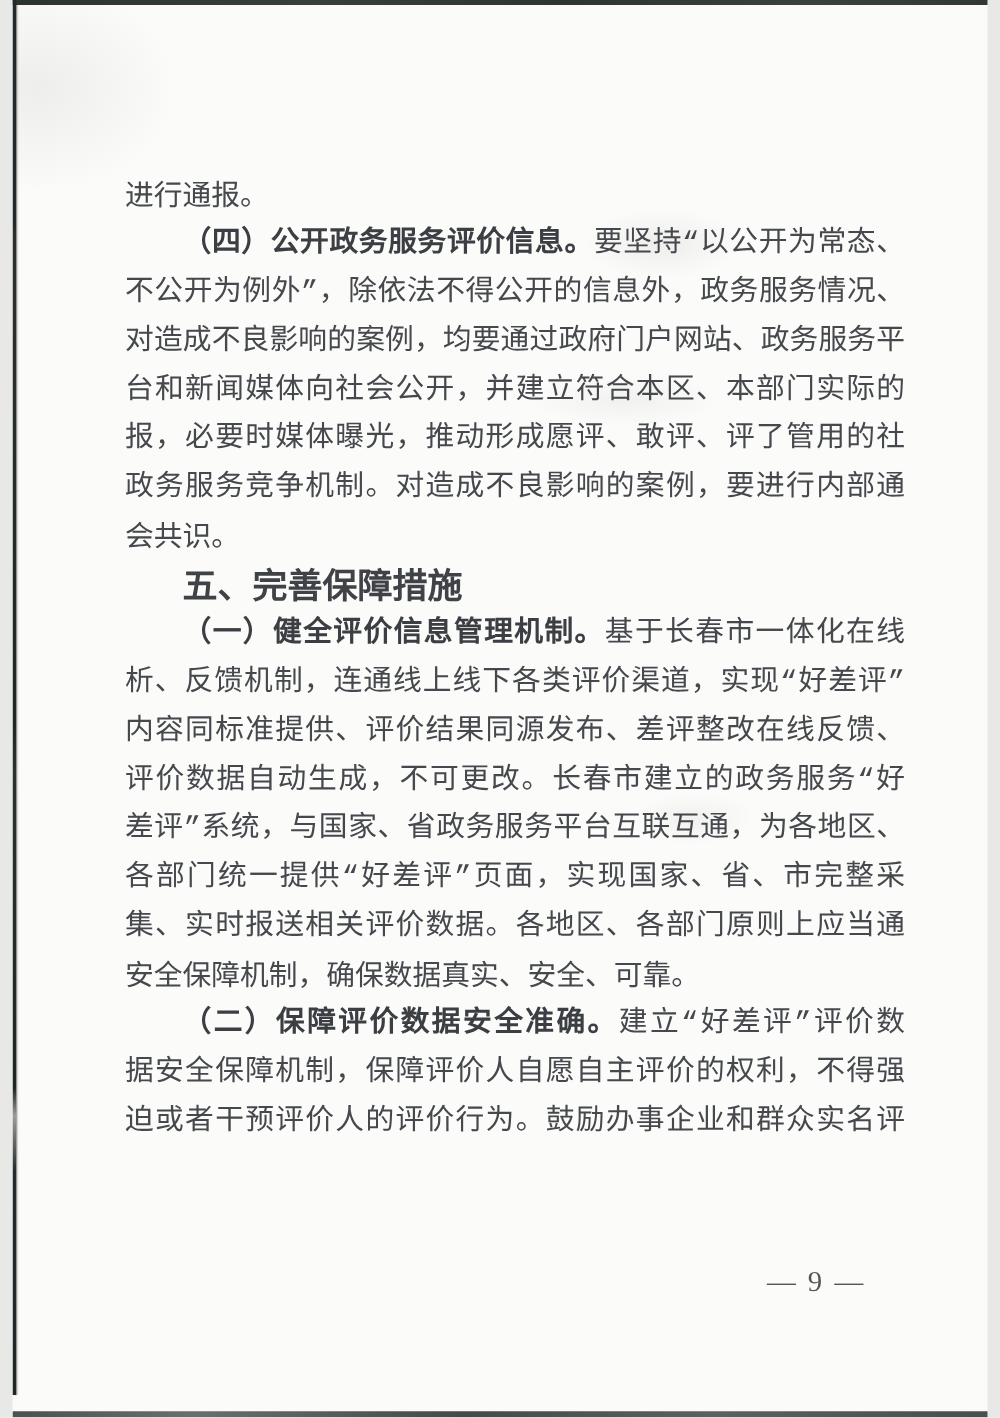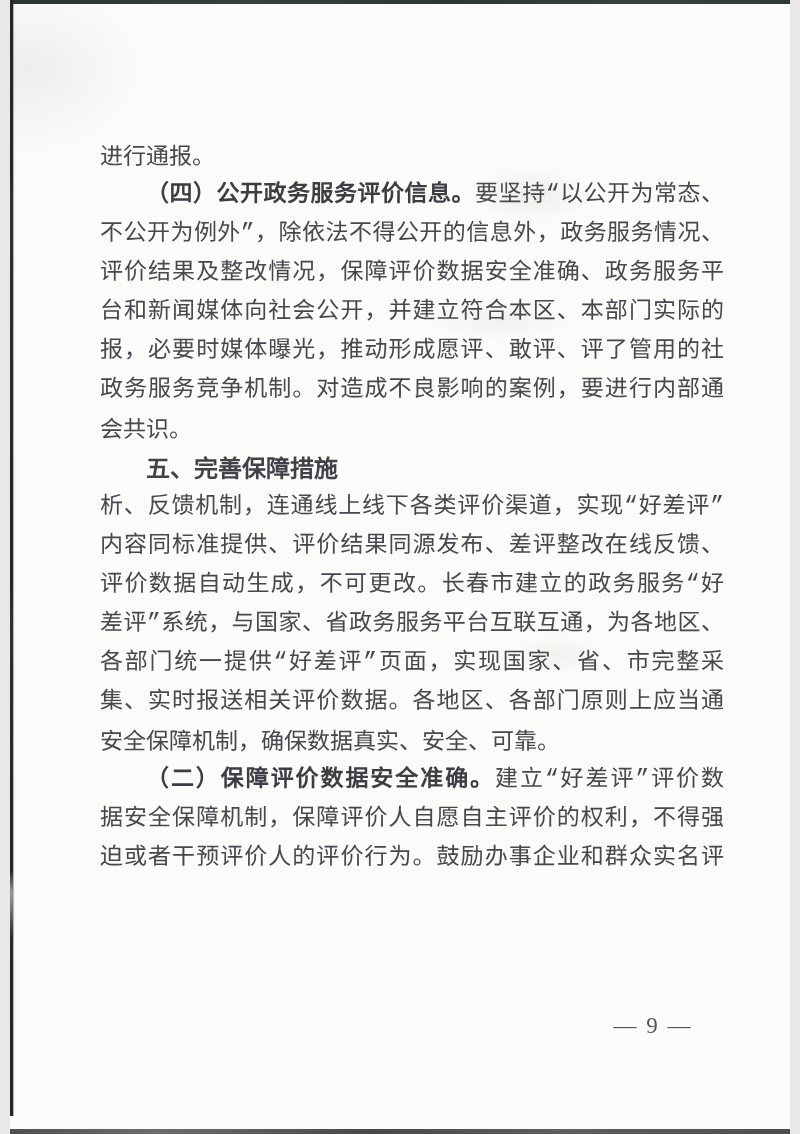--- a/index.html
+++ b/index.html
@@ -70,21 +70,21 @@
   .line.item, .line.section {
     text-indent: 46px;
   }
   .line .lead {
     font-weight: bold;
     color: #3b3e42;
   }
   .line.section {
     font-family: "Liberation Sans", "DejaVu Sans", sans-serif;
     font-weight: bold;
-    font-size: 24px;
+    font-size: 28px;
     color: #3f4246;
     text-align: left;
     text-align-last: left;
   }
   .page-number {
     position: absolute;
     top: 1013px;
     left: 598px;
     width: 90px;
     text-align: center;
@@ -100,26 +100,27 @@
 <div class="page">
   <div class="edge-top"></div>
   <div class="edge-left"></div>
   <div class="edge-right"></div>
   <div class="edge-bottom"></div>
 
   <div class="text-block">
       <div class="line end">进行通报。</div>
       <div class="line item"><span class="lead">（四）公开政务服务评价信息。</span><span>要坚持“以公开为常态、</span></div>
       <div class="line body">不公开为例外”，除依法不得公开的信息外，政务服务情况、</div>
-      <div class="line body">评价结果及整改情况，保障评价数据安全准确、政务服务平</div>
+      <div class="line body">对造成不良影响的案例，均要通过政府门户网站、政务服务平</div>
       <div class="line body">台和新闻媒体向社会公开，并建立符合本区、本部门实际的</div>
       <div class="line body">报，必要时媒体曝光，推动形成愿评、敢评、评了管用的社</div>
       <div class="line body">政务服务竞争机制。对造成不良影响的案例，要进行内部通</div>
       <div class="line end">会共识。</div>
       <div class="line section">五、完善保障措施</div>
+      <div class="line item"><span class="lead">（一）健全评价信息管理机制。</span><span>基于长春市一体化在线</span></div>
       <div class="line body">析、反馈机制，连通线上线下各类评价渠道，实现“好差评”</div>
       <div class="line body">内容同标准提供、评价结果同源发布、差评整改在线反馈、</div>
       <div class="line body">评价数据自动生成，不可更改。长春市建立的政务服务“好</div>
       <div class="line body">差评”系统，与国家、省政务服务平台互联互通，为各地区、</div>
       <div class="line body">各部门统一提供“好差评”页面，实现国家、省、市完整采</div>
       <div class="line body">集、实时报送相关评价数据。各地区、各部门原则上应当通</div>
       <div class="line end">安全保障机制，确保数据真实、安全、可靠。</div>
       <div class="line item"><span class="lead">（二）保障评价数据安全准确。</span><span>建立“好差评”评价数</span></div>
       <div class="line body">据安全保障机制，保障评价人自愿自主评价的权利，不得强</div>
       <div class="line body">迫或者干预评价人的评价行为。鼓励办事企业和群众实名评</div>

